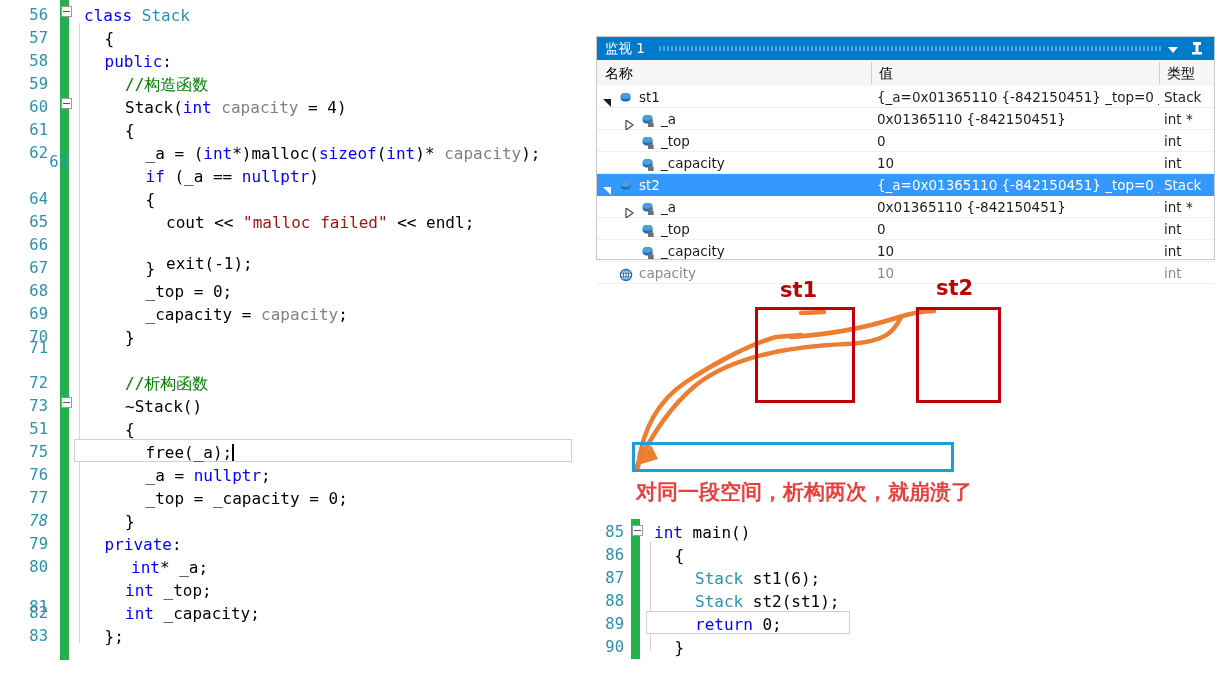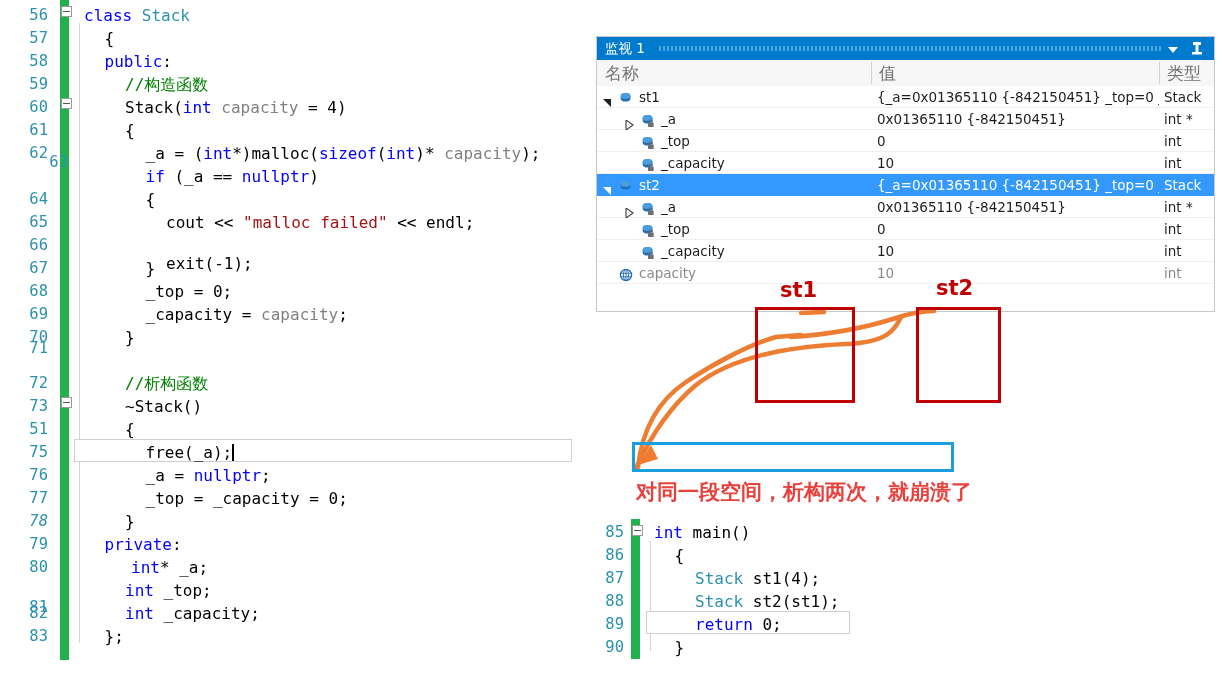--- a/index.html
+++ b/index.html
@@ -22,29 +22,29 @@
   .cmt{color:#008000;}
   .gray{color:#808080;}
   .curline{position:absolute;background:#ffffff;border:1px solid #d0d0d0;box-sizing:border-box;}
   .boxglyph{position:absolute;width:11px;height:11px;border:1px solid #9a9a9a;background:#fff;
       box-sizing:border-box;}
   .boxglyph::before{content:"";position:absolute;left:1px;top:4px;width:7px;height:1px;background:#555;}
   .vline{position:absolute;width:1px;background:#d4d4d4;}
   .caret{display:inline-block;width:2px;height:17px;background:#000;vertical-align:-3px;}
 
   
-  #watch-window{position:absolute;left:596px;top:36px;width:619px;height:276px;
+  #watch-window{position:absolute;left:596px;top:36px;width:619px;height:224px;
       background:#f5f5f5;border:1px solid #c8c8c8;box-sizing:border-box;}
   #watch-title{position:absolute;left:0;top:0;right:0;height:23px;background:#007acc;color:#fff;
       font-size:13.5px;line-height:23px;padding-left:8px;box-sizing:border-box;}
   #watch-title .dots{position:absolute;left:62px;top:9px;right:52px;height:5px;
       background-image:repeating-linear-gradient(to right,#4da6dd 0 2px,transparent 2px 4px);}
   .titlebtn{position:absolute;top:0;height:23px;width:22px;cursor:pointer;}
   #hdr-row{position:absolute;left:0;top:23px;right:0;height:26px;background:#f6f6f6;
-      border-bottom:1px solid #d6d6d6;font-size:17px;color:#737373;}
+      border-bottom:1px solid #d6d6d6;font-size:14px;color:#000000;}
   .hdr-cell{position:absolute;top:0;height:26px;line-height:26px;padding-left:8px;box-sizing:border-box;}
   .hdr-sep{position:absolute;top:2px;height:22px;width:1px;background:#d0d0d0;}
   #grid{position:absolute;left:0;top:49px;right:0;bottom:0;background:#fff;}
   .wrow{position:absolute;left:0;right:0;height:22px;font-size:13.5px;color:#1e1e1e;
       border-bottom:1px solid #efefef;box-sizing:border-box;}
   .wrow.sel{background:#3399ff;color:#fff;border-bottom:1px solid #3399ff;}
   .c-name{position:absolute;left:0;width:274px;height:22px;line-height:22px;overflow:hidden;white-space:nowrap;}
   .c-val{position:absolute;left:274px;width:288px;height:22px;line-height:22px;overflow:hidden;white-space:nowrap;}
   .c-type{position:absolute;left:562px;right:0;height:22px;line-height:22px;overflow:hidden;white-space:nowrap;
       padding-left:5px;box-sizing:border-box;}
@@ -342,21 +342,21 @@
 
 <div id="editor-bottom">
   <div class="changebar2" style="top:10px;height:140px;"></div>
   <div class="vline" style="left:60px;top:32px;height:110px;"></div>
   <div id="bottom-lines">
       <div class="ln2" style="top: 12px;">85</div>
       <div class="codeline2" style="top: 12px; left: 64px;"><span class="kw">int</span><span> main()</span></div>
       <div class="ln2" style="top: 35px;">86</div>
       <div class="codeline2" style="top: 35px; left: 84.5px;"><span>{</span></div>
       <div class="ln2" style="top: 58px;">87</div>
-      <div class="codeline2" style="top: 58px; left: 105px;"><span class="type-c">Stack</span><span> st1(4);</span></div>
+      <div class="codeline2" style="top: 58px; left: 105px;"><span class="type-c">Stack</span><span> st1(6);</span></div>
       <div class="ln2" style="top: 81px;">88</div>
       <div class="codeline2" style="top: 81px; left: 105px;"><span class="type-c">Stack</span><span> st2(st1);</span></div>
       <div class="ln2" style="top: 104px;">89</div>
       <div class="curline" style="left: 56px; top: 102px; width: 204px; height: 23px;"></div>
       <div class="codeline2" style="top: 104px; left: 105px;"><span class="kw">return</span><span> 0;</span></div>
       <div class="ln2" style="top: 127px;">90</div>
       <div class="codeline2" style="top: 127px; left: 84.5px;"><span>}</span></div>
     </div>
   <div class="boxglyph" style="left:42px;top:16px;"></div>
 </div>

